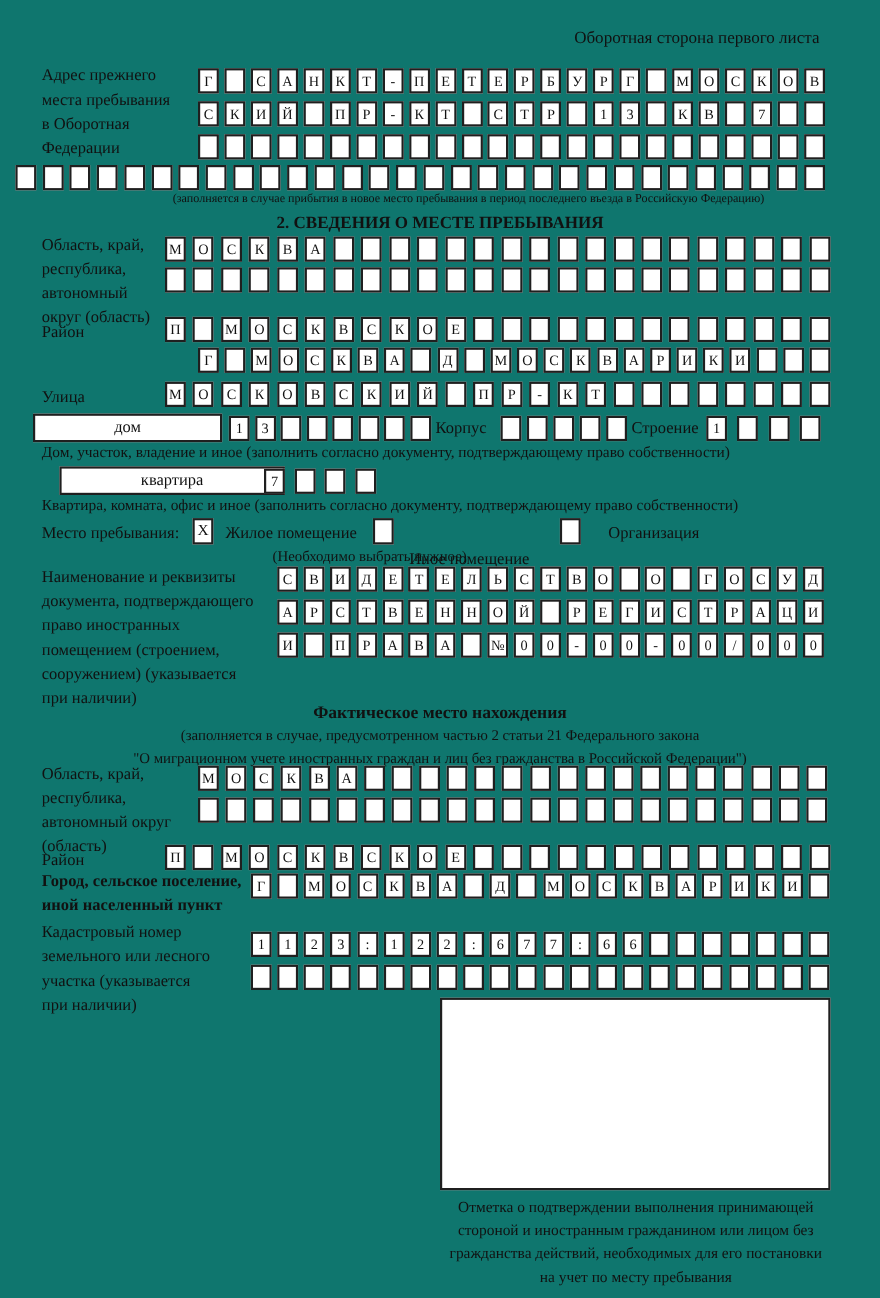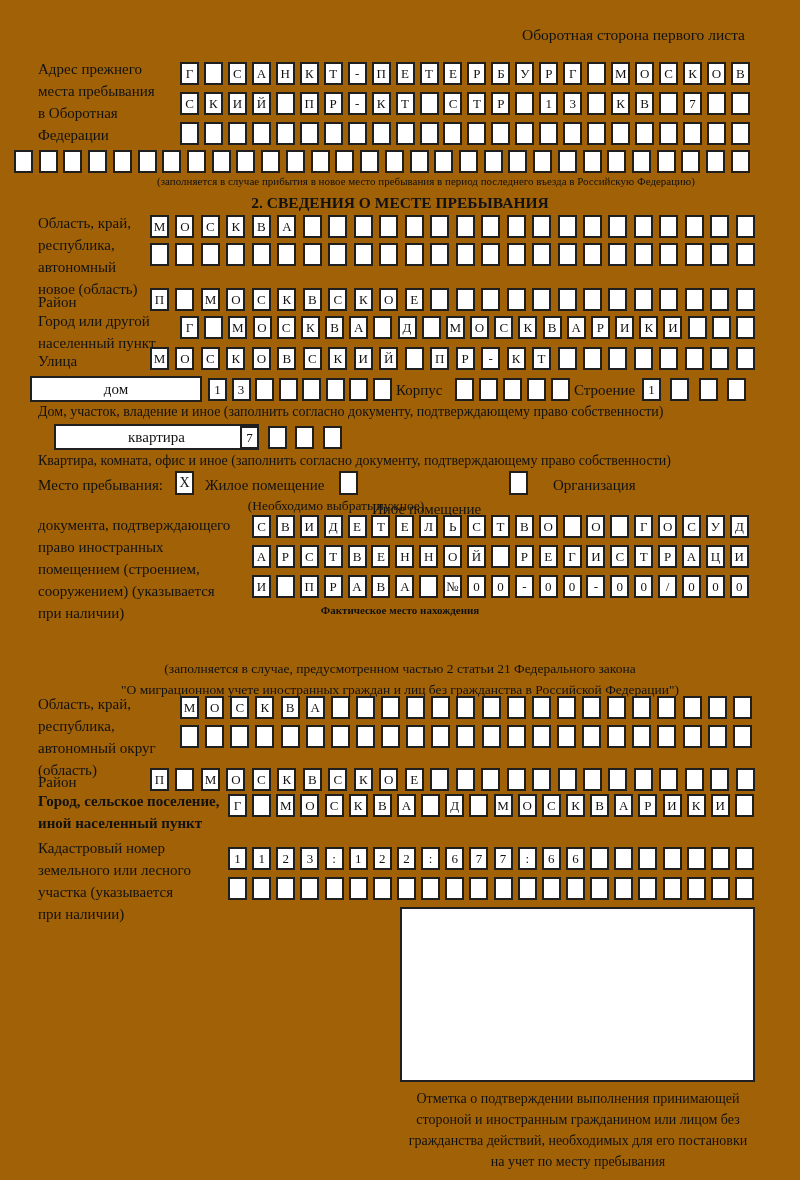--- a/index.html
+++ b/index.html
@@ -1,16 +1,16 @@
 <!DOCTYPE html>
 <html><head>
 <meta charset="utf-8">
 <style>
   html,body{margin:0;padding:0;background:#fff;}
-  .page{position:relative;width:800px;height:1180px;background:#a16207;overflow:hidden;
+  .page{position:relative;width:800px;height:1180px;background:#0f766e;overflow:hidden;
         font-family:"Liberation Serif",serif;color:#111;}
   .label{position:absolute;font-size:15px;line-height:22px;white-space:nowrap;}
   .lines{position:absolute;font-size:15px;}
   .lines div{line-height:22px;white-space:nowrap;}
   .caption{position:absolute;font-size:14px;white-space:nowrap;}
   .center{left:0;width:800px;text-align:center;}
   .bold{font-weight:bold;}
   .cellrow{position:absolute;display:flex;justify-content:space-between;height:23px;}
   .cell{width:19px;height:23px;border:2px solid #1f1f1f;box-sizing:border-box;background:#fff;
         display:flex;align-items:center;justify-content:center;
@@ -147,21 +147,21 @@
       <span class="cell"></span>
     </div>
   <div class="caption center" style="top:175px;font-size:11px;padding-left:26px;">(заполняется в случае прибытия в новое место пребывания в период последнего въезда в Российскую Федерацию)</div>
 
   <div class="caption center bold" style="top:194px;font-size:15.5px;text-align:center;">2. СВЕДЕНИЯ О МЕСТЕ ПРЕБЫВАНИЯ</div>
 
   <div class="lines" style="left:38px;top:212px;">
       <div>Область, край,</div>
       <div>республика,</div>
       <div>автономный</div>
-      <div>новое (область)</div>
+      <div>округ (область)</div>
     </div>
   <div class="cellrow" style="left:150px;top:215px;width:605px;">
       <span class="cell">М</span>
       <span class="cell">О</span>
       <span class="cell">С</span>
       <span class="cell">К</span>
       <span class="cell">В</span>
       <span class="cell">А</span>
       <span class="cell"></span>
       <span class="cell"></span>
@@ -230,24 +230,20 @@
       <span class="cell"></span>
       <span class="cell"></span>
       <span class="cell"></span>
       <span class="cell"></span>
       <span class="cell"></span>
       <span class="cell"></span>
       <span class="cell"></span>
       <span class="cell"></span>
     </div>
 
-  <div class="lines" style="left:38px;top:310px;">
-      <div>Город или другой</div>
-      <div>населенный пункт</div>
-    </div>
   <div class="cellrow" style="left:180px;top:316px;width:575px;">
       <span class="cell">Г</span>
       <span class="cell"></span>
       <span class="cell">М</span>
       <span class="cell">О</span>
       <span class="cell">С</span>
       <span class="cell">К</span>
       <span class="cell">В</span>
       <span class="cell">А</span>
       <span class="cell"></span>
@@ -336,20 +332,21 @@
   <div class="label" style="left:38px;top:474px;">Место пребывания:</div>
   <span class="cbox" style="left:175px;top:471px;">X</span>
   <div class="label" style="left:205px;top:474px;">Жилое помещение</div>
   <span class="cbox" style="left:339px;top:471px;"></span>
   <div class="label" style="left:372px;top:498px;">Иное помещение</div>
   <span class="cbox" style="left:509px;top:471px;"></span>
   <div class="label" style="left:553px;top:474px;">Организация</div>
   <div class="caption" style="left:186px;top:498px;width:300px;text-align:center;font-size:13.5px;">(Необходимо выбрать нужное)</div>
 
   <div class="lines" style="left:38px;top:514px;">
+      <div>Наименование и реквизиты</div>
       <div>документа, подтверждающего</div>
       <div>право иностранных</div>
       <div>помещением (строением,</div>
       <div>сооружением) (указывается</div>
       <div>при наличии)</div>
     </div>
   <div class="cellrow" style="left:252px;top:515px;width:497px;">
       <span class="cell">С</span>
       <span class="cell">В</span>
       <span class="cell">И</span>
@@ -412,21 +409,21 @@
       <span class="cell">0</span>
       <span class="cell">-</span>
       <span class="cell">0</span>
       <span class="cell">0</span>
       <span class="cell">/</span>
       <span class="cell">0</span>
       <span class="cell">0</span>
       <span class="cell">0</span>
     </div>
 
-  <div class="caption center bold" style="top:604px;font-size:11px;">Фактическое место нахождения</div>
+  <div class="caption center bold" style="top:640px;font-size:16px;">Фактическое место нахождения</div>
   <div class="caption center" style="top:661px;font-size:13.5px;">(заполняется в случае, предусмотренном частью 2 статьи 21 Федерального закона</div>
   <div class="caption center" style="top:682px;font-size:13.5px;">"О миграционном учете иностранных граждан и лиц без гражданства в Российской Федерации")</div>
 
   <div class="lines" style="left:38px;top:693px;">
       <div>Область, край,</div>
       <div>республика,</div>
       <div>автономный округ</div>
       <div>(область)</div>
     </div>
   <div class="cellrow" style="left:180px;top:696px;width:572px;">

